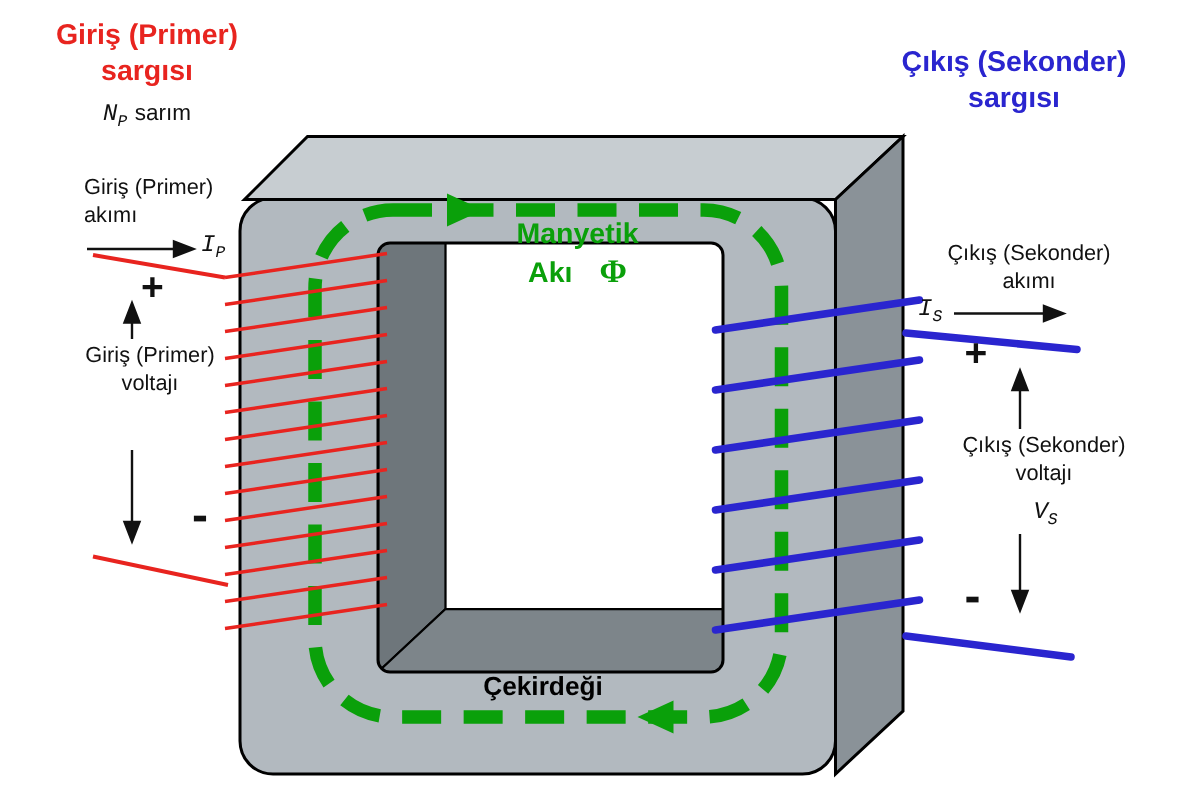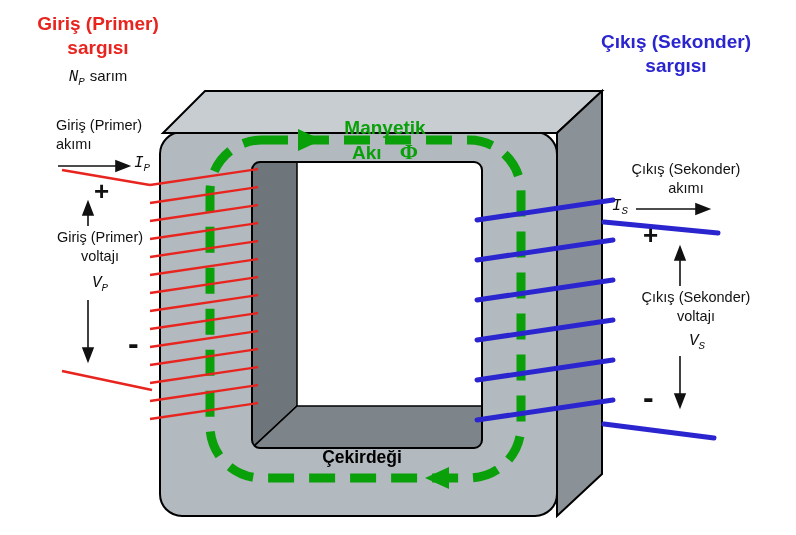--- a/index.html
+++ b/index.html
@@ -3,21 +3,21 @@
 <meta charset="utf-8">
 <style>
   html,body{margin:0;padding:0;background:#fff;}
   .stage{position:relative;width:796px;height:535px;overflow:hidden;background:#fff;
          font-family:"Liberation Sans",sans-serif;}
   .stage svg{position:absolute;left:0;top:0;}
   .label{position:absolute;color:#111;font-size:14.5px;line-height:19px;}
   .center{text-align:center;}
   .red{color:var(--c-primary);}
   .blue{color:var(--c-secondary);}
-  .green{color:var(--c-flux);}
+  .green{color:var(--c-flux);margin-top:29px;}
   .title{font-size:19px;font-weight:bold;line-height:24px;}
   .var{font-family:Liberation Mono, monospace;font-style:italic;font-size:16px;}
   .var sub{font-size:0.68em;font-style:italic;}
   .sign{font-size:26px;font-weight:bold;line-height:26px;}
   .sign.minus{font-size:32px;}
   .phi{font-family:"Liberation Serif",serif;font-size:22px;font-weight:bold;margin-left:18px;}
   .core-label{font-size:17.5px;font-weight:bold;line-height:23px;color:#000;}
   .word{margin-left:5px;}
   .core-front{fill:var(--c-core_front);}
   .core-top{fill:var(--c-core_top);}
@@ -112,23 +112,20 @@
     <span>I</span><sub>P</sub>
   </div>
 
   <div class="label sign" style="left:94px;top:178px;">+</div>
 
   <div class="label center" style="left:30px;top:228px;width:140px;">
     <div>Giriş (Primer)</div>
     <div>voltajı</div>
   </div>
 
-  <div class="label var center" style="left:30px;top:274px;width:140px;">
-    <span>V</span><sub>P</sub>
-  </div>
 
   <div class="label sign minus" style="left:128px;top:330px;">-</div>
 
   <div class="label title green center" style="left:310px;top:116px;width:150px;">
     <div>Manyetik</div>
     <div><span>Akı</span><span class="phi">Φ</span></div>
   </div>
 
   <div class="label title blue center" style="left:566px;top:30px;width:220px;">
     <div>Çıkış (Sekonder)</div>

